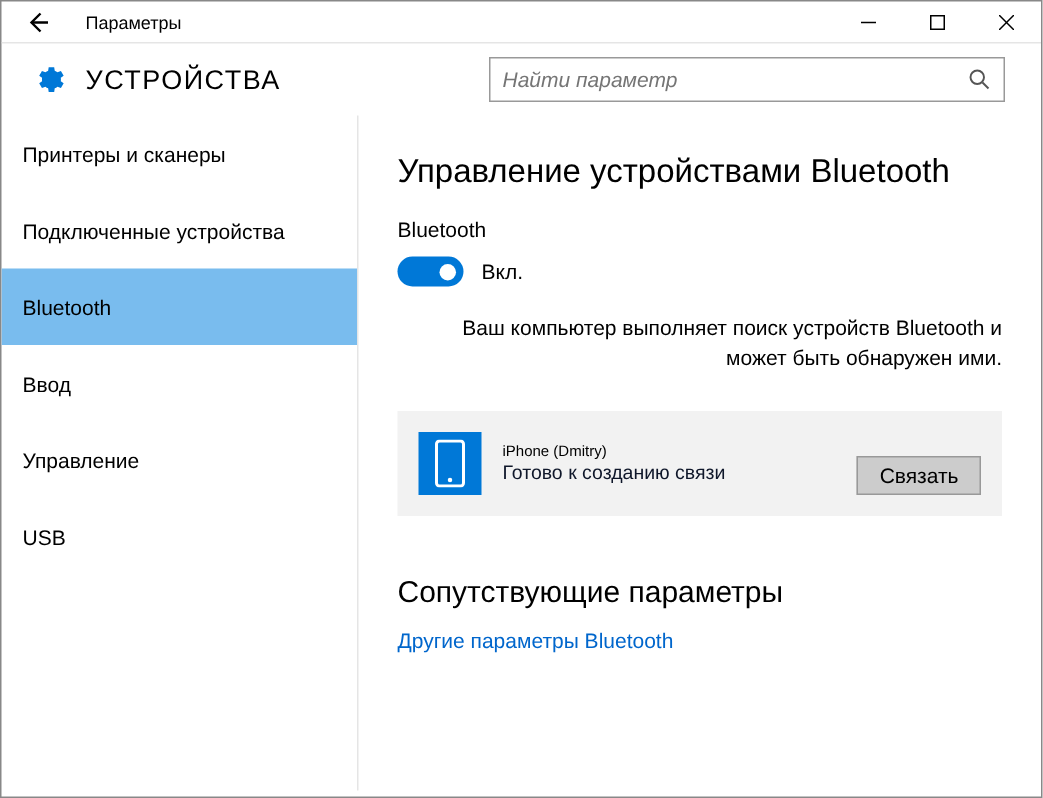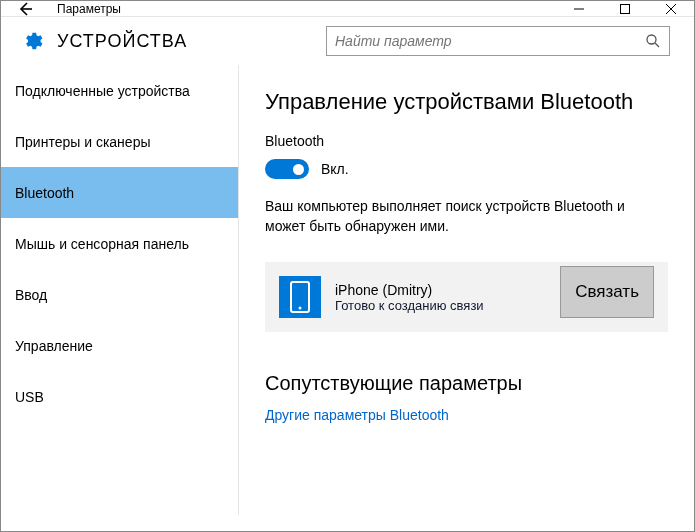--- a/index.html
+++ b/index.html
@@ -1,18 +1,18 @@
 <!DOCTYPE html>
 <html><head>
 <meta charset="utf-8">
 <style>
 * { margin: 0; padding: 0; box-sizing: border-box; font-family: "Segoe UI", Tahoma, sans-serif; }
 body { width: 695px; height: 532px; background: #fff; overflow: hidden; border: 1px solid #888; }
 
-.titlebar { height: 16px; display: flex; align-items: center; border-bottom: 1px solid #e5e5e5; }
+.titlebar { height: 28px; display: flex; align-items: center; border-bottom: 1px solid #e5e5e5; }
 .back-btn { width: 48px; height: 32px; display: flex; align-items: center; justify-content: center; cursor: pointer; }
 .title-text { font-size: 12px; padding-left: 8px; flex: 1; }
 .win-controls { display: flex; }
 .win-btn { width: 46px; height: 32px; display: flex; align-items: center; justify-content: center; cursor: pointer; font-size: 10px; }
 
 .header { height: 48px; display: flex; align-items: center; padding: 0 20px; }
 .gear-icon { color: #0078d7; margin-right: 14px; }
 .header-title { font-size: 18px; letter-spacing: 1px; flex: 1; }
 .search-box { width: 344px; height: 30px; border: 1px solid #999; display: flex; align-items: center; padding: 0 8px; margin-right: 4px; }
 .search-box input { border: none; outline: none; flex: 1; font-size: 14px; color: #666; font-style: italic; background: transparent; }
@@ -23,29 +23,29 @@
 .sidebar-item { height: 51px; display: flex; align-items: center; padding-left: 14px; font-size: 14px; cursor: pointer; }
 .sidebar-item.active { background: #79bcee; color: #000; }
 
 .main { flex: 1; padding: 24px 26px 0 26px; overflow: hidden; }
 .main h1 { font-size: 22px; font-weight: 400; margin-bottom: 18px; }
 .bt-label { font-size: 14px; margin-bottom: 10px; }
 .toggle-row { display: flex; align-items: center; margin-bottom: 18px; }
 .toggle { width: 44px; height: 20px; background: #0078d7; border-radius: 10px; position: relative; cursor: pointer; }
 .toggle-knob { width: 11px; height: 11px; background: #fff; border-radius: 50%; position: absolute; top: 4.5px; right: 5px; }
 .toggle-state { font-size: 14px; margin-left: 12px; }
-.desc { font-size: 14px; line-height: 1.4; margin-bottom: 26px; }
+.desc { font-size: 14px; line-height: 1.4; margin-bottom: 26px; text-align: right; }
 
 .device-card { background: #f2f2f2; padding: 14px; position: relative; margin-bottom: 40px; }
 .device-row { display: flex; align-items: center; }
 .device-icon { width: 42px; height: 42px; background: #0078d7; display: flex; align-items: center; justify-content: center; margin-right: 14px; }
 .device-info { display: flex; flex-direction: column; }
-.device-name { font-size: 14px; }
+.device-name { font-size: 10px; }
 .device-status { font-size: 13px; color: #0f172a; }
-.connect-btn { position: absolute; right: 14px; bottom: 14px; background: #ccc; border: 1px solid #999; padding: 15px 14px; font-size: 17px; cursor: pointer; text-align: center; }
+.connect-btn { position: absolute; right: 14px; bottom: 14px; background: #ccc; border: 1px solid #999; padding: 4px 14px; font-size: 14px; cursor: pointer; text-align: center; }
 
 .related h2 { font-size: 20px; font-weight: 400; margin-bottom: 12px; }
 .link { color: #0066cc; font-size: 14px; cursor: pointer; }
 
 svg { display: block; }
 </style>
 </head>
 <body>
 
 <div class="titlebar">
@@ -90,30 +90,27 @@
           <circle cx="6.5" cy="6.5" r="4.5" stroke="#555" stroke-width="1.3" fill="none"></circle>
           <line x1="10" y1="10" x2="14" y2="14" stroke="#555" stroke-width="1.3"></line>
         </svg>
     </span>
   </div>
 </div>
 
 <div class="content">
   <div class="sidebar">
     <div class="sidebar-item">
-        <span>Подключенные устройства</span>
+        <span>Принтеры и сканеры</span>
       </div>
     <div class="sidebar-item">
-        <span>Принтеры и сканеры</span>
+        <span>Подключенные устройства</span>
       </div>
     <div class="sidebar-item active">
         <span>Bluetooth</span>
-      </div>
-    <div class="sidebar-item">
-        <span>Мышь и сенсорная панель</span>
       </div>
     <div class="sidebar-item">
         <span>Ввод</span>
       </div>
     <div class="sidebar-item">
         <span>Управление</span>
       </div>
     <div class="sidebar-item">
         <span>USB</span>
       </div>

